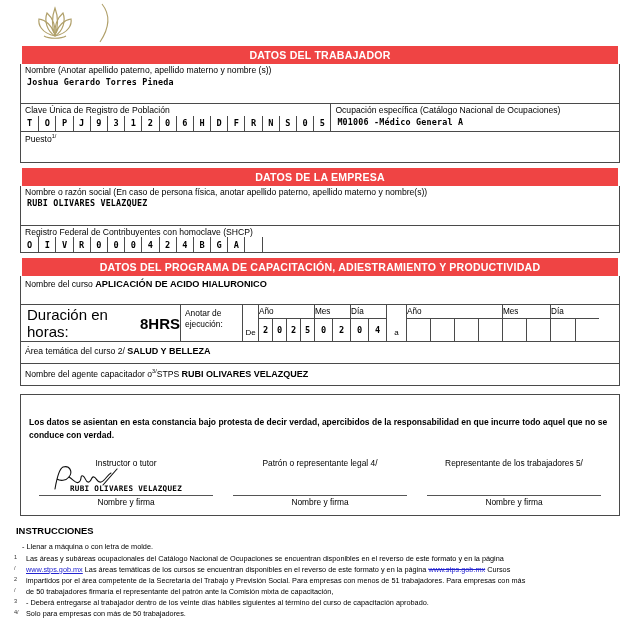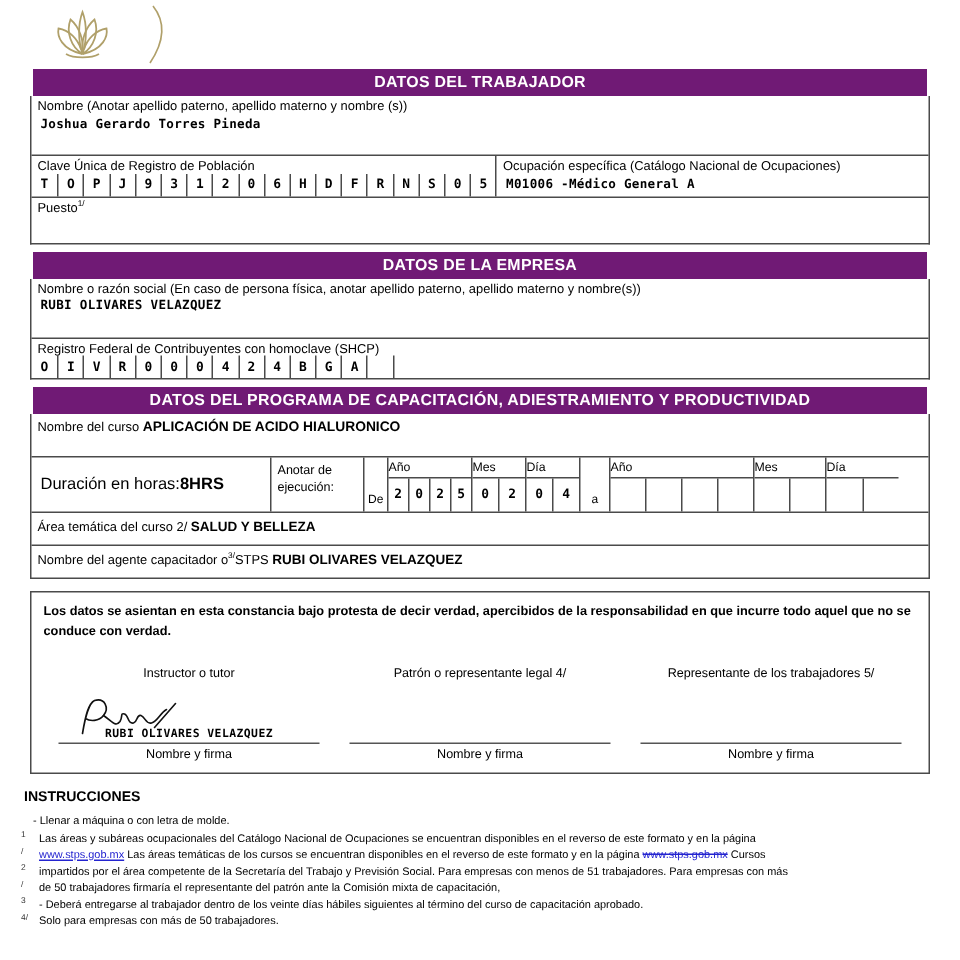--- a/index.html
+++ b/index.html
@@ -15,21 +15,21 @@
   .logo-wrap{width:105px;height:46px;position:relative;flex:none;}
   .logo-wrap svg{position:absolute;left:0;top:0;}
   .doc-title{
     font-size:11.3px;font-weight:bold;letter-spacing:.15px;
     padding-top:3px;white-space:nowrap;
   }
 
   
   .sect{margin:0 20px;border:1px solid #4a4a4a;border-top:none;}
   .bar{
-    background:#701a75;color:#fff;text-align:center;font-weight:bold;
+    background:#ef4444;color:#fff;text-align:center;font-weight:bold;
     font-size:10.6px;letter-spacing:.2px;padding:3px 0 3px;
     margin:0 22px;
   }
   .row{border-top:1px solid #4a4a4a;}
   .row:first-child{border-top:none;}
   .lbl{font-size:8.6px;padding:1px 0 0 4px;line-height:1.25;}
   .val{
     font-family:"DejaVu Sans Mono", monospace;
     font-size:8.4px;font-weight:bold;padding:1px 0 2px 6px;letter-spacing:.2px;
   }
@@ -46,21 +46,21 @@
   .bx:first-child{border-left:none;}
 
   .split{display:flex;}
   .split > .left{flex:0 0 292px;border-right:1px solid #4a4a4a;box-sizing:border-box;}
   .split > .right{flex:1;}
 
   
   .per{display:flex;align-items:stretch;height:36px;}
   .per-dur{
     flex:0 0 160px;border-right:1px solid #4a4a4a;
-    display:flex;align-items:center;font-size:11px;padding-left:6px;box-sizing:border-box;
+    display:flex;align-items:center;font-size:15px;padding-left:6px;box-sizing:border-box;
   }
   .per-dur b{font-weight:bold;}
   .per-lbl{
     flex:0 0 62px;border-right:1px solid #4a4a4a;font-size:8.4px;
     padding:3px 0 0 4px;line-height:1.3;box-sizing:border-box;
   }
   .per-de{
     flex:0 0 16px;border-right:1px solid #4a4a4a;font-size:8px;
     display:flex;align-items:flex-end;justify-content:center;padding-bottom:4px;box-sizing:border-box;
   }
@@ -79,21 +79,21 @@
     flex:0 0 20px;border-right:1px solid #4a4a4a;font-size:8px;
     display:flex;align-items:flex-end;justify-content:center;padding-bottom:4px;box-sizing:border-box;
   }
   .dgrp.noborder{border-right:none;}
 
   
   .decl{
     margin:8px 20px 0;border:1px solid #4a4a4a;padding:6px 8px 8px;
     height:122px;box-sizing:border-box;position:relative;
   }
-  .decl-txt{font-size:8.5px;font-weight:bold;line-height:1.45;}
+  .decl-txt{font-size:8.5px;font-weight:bold;line-height:1.45;margin-top:15px;}
   .sig-heads{display:flex;margin-top:17px;}
   .sig-heads > div{flex:1;text-align:center;font-size:8.4px;}
   .sig-lines{display:flex;position:absolute;left:8px;right:8px;bottom:8px;}
   .sig-col{flex:1;text-align:center;position:relative;padding:0 10px;}
   .sig-name{
     font-family:"DejaVu Sans Mono", monospace;font-size:7.6px;font-weight:bold;
     letter-spacing:.3px;height:11px;
   }
   .sig-rule{border-bottom:1px solid #555;}
   .sig-cap{font-size:8.4px;padding-top:1px;}

